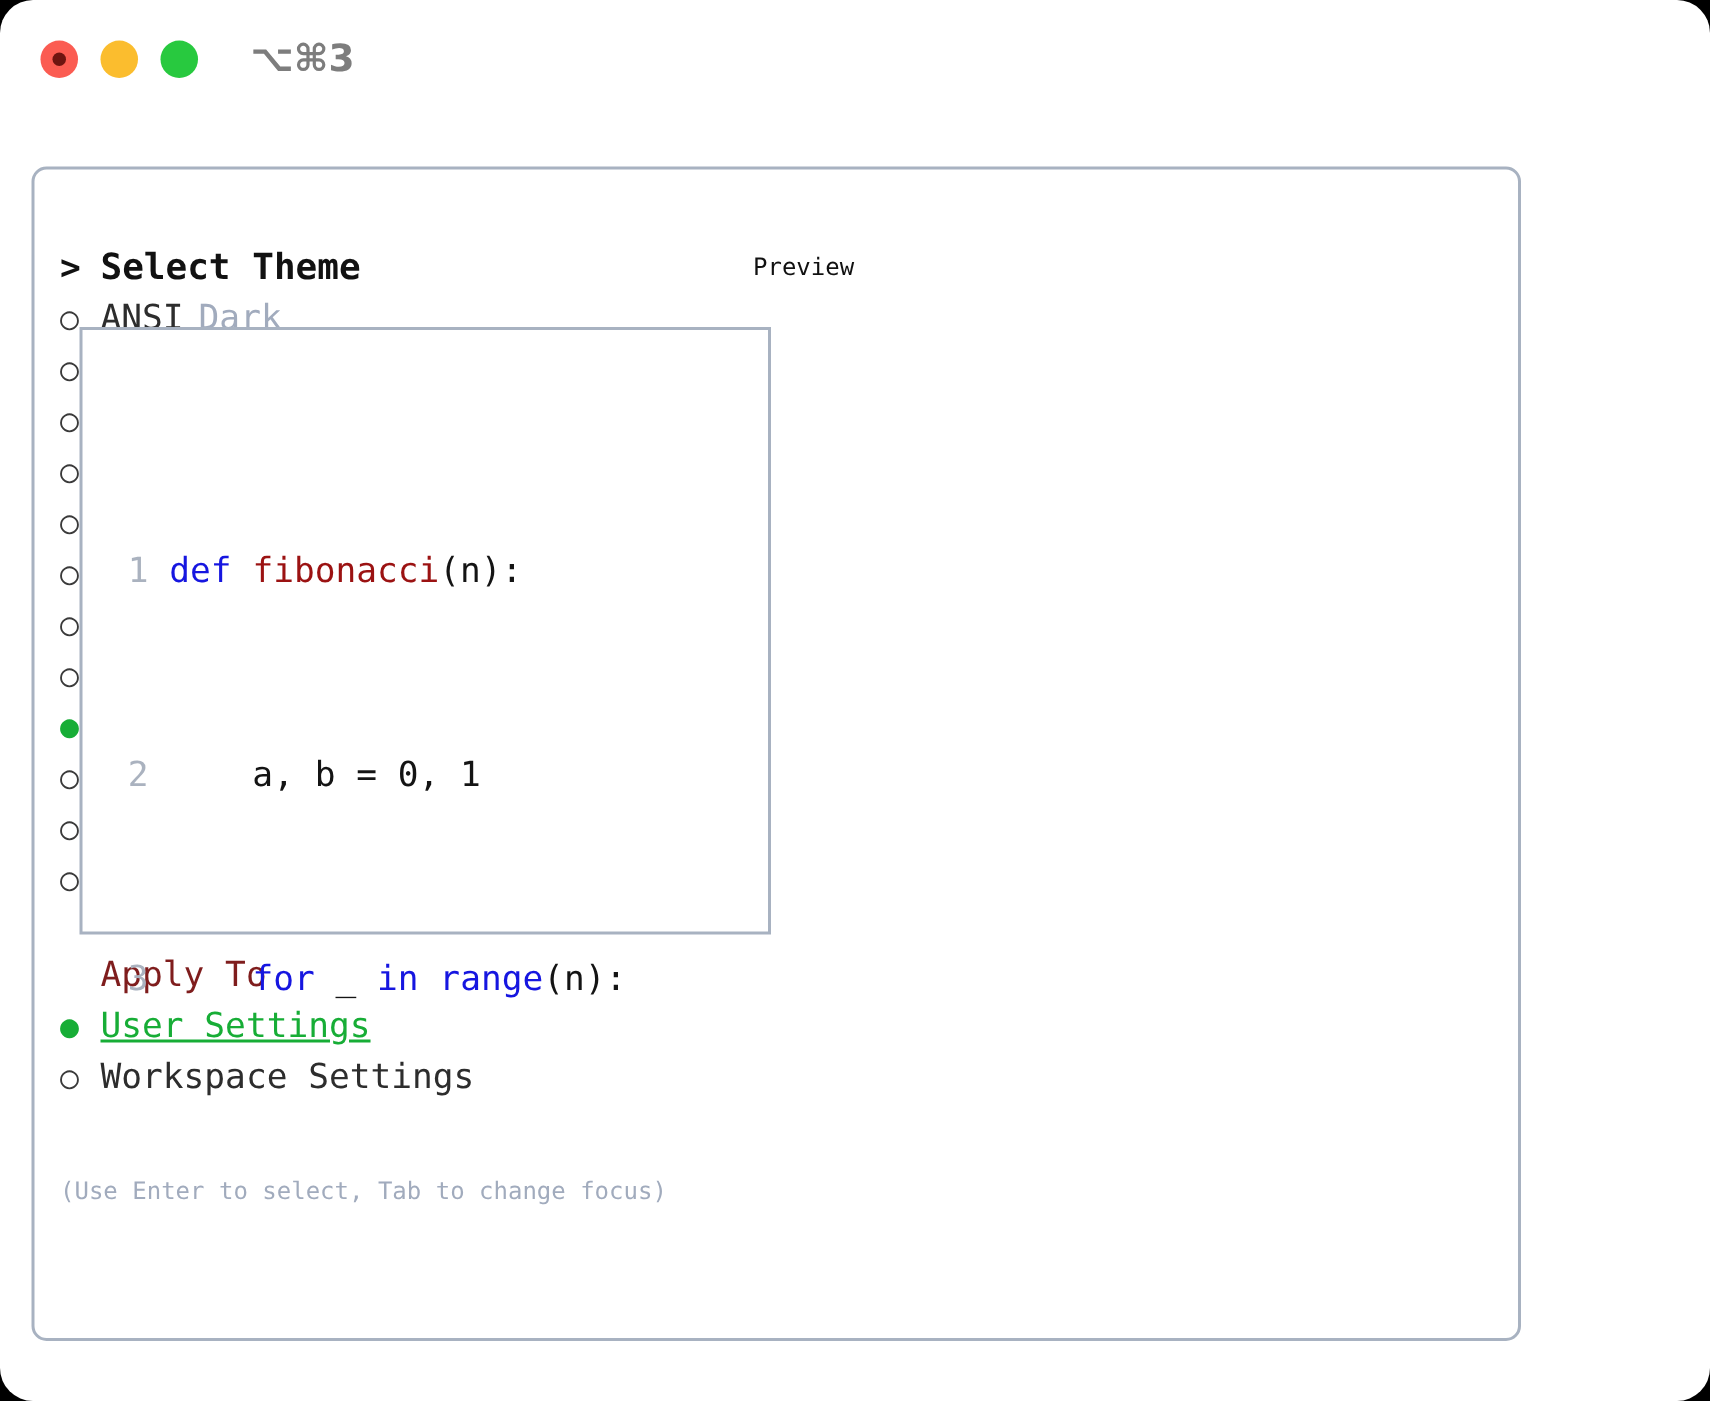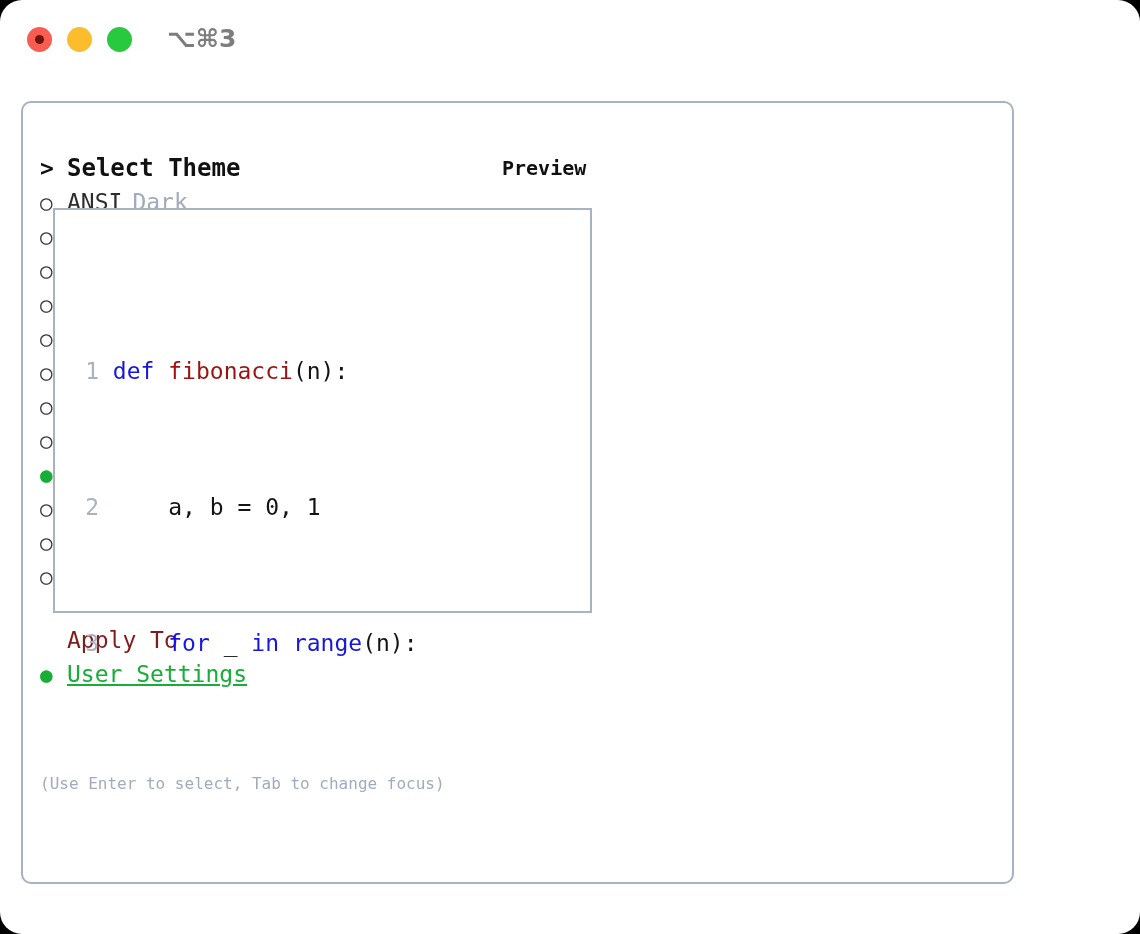--- a/index.html
+++ b/index.html
@@ -55,21 +55,21 @@
     font-weight: bold;
     color: #7d7d7d;
     letter-spacing: 0px;
     font-family: "DejaVu Sans", "Liberation Sans", sans-serif;
   }
 
   
   #panel {
     position: absolute;
     left: 21px;
-    top: 101px;
+    top: 111px;
     width: 993px;
     height: 783px;
     border: 2px solid #a8b2c1;
     border-radius: 10px;
     box-sizing: border-box;
     background: #ffffff;
   }
 
   
   #left-col {
@@ -122,30 +122,30 @@
   }
 
   
   #right-col {
     position: absolute;
     left: 479px;
     top: 48px;
     width: 495px;
   }
   #preview-title {
-    font-size: 20px;
-    font-weight: bold;
+    font-size: 16px;
+    font-weight: normal;
     color: #111111;
     line-height: 34px;
   }
   #preview-box {
     position: absolute;
     left: 30px;
     top: 105px;
-    width: 539px;
+    width: 461px;
     height: 405px;
     border: 2px solid #a8b2c1;
     box-sizing: border-box;
     background: #ffffff;
   }
   #code {
     position: absolute;
     left: 16px;
     top: 42px;
     font-size: 23px;
@@ -222,20 +222,23 @@
       </div>
 
       <div class="spacer-md"></div>
 
       <div class="row">
         <span class="marker blank">○</span><span class="section-hdr">Apply To</span>
       </div>
       <div class="row">
         <span class="marker filled">●</span><span class="item-name sel">User Settings</span>
       </div>
+      <div class="row">
+        <span class="marker hollow">○</span><span class="item-name">Workspace Settings</span>
+      </div>
     </div>
 
     <div id="hint">(Use Enter to select, Tab to change focus)</div>
 
     <div id="right-col">
       <div id="preview-title">Preview</div>
     </div>
 
     <div id="preview-box">
       <div id="code">

